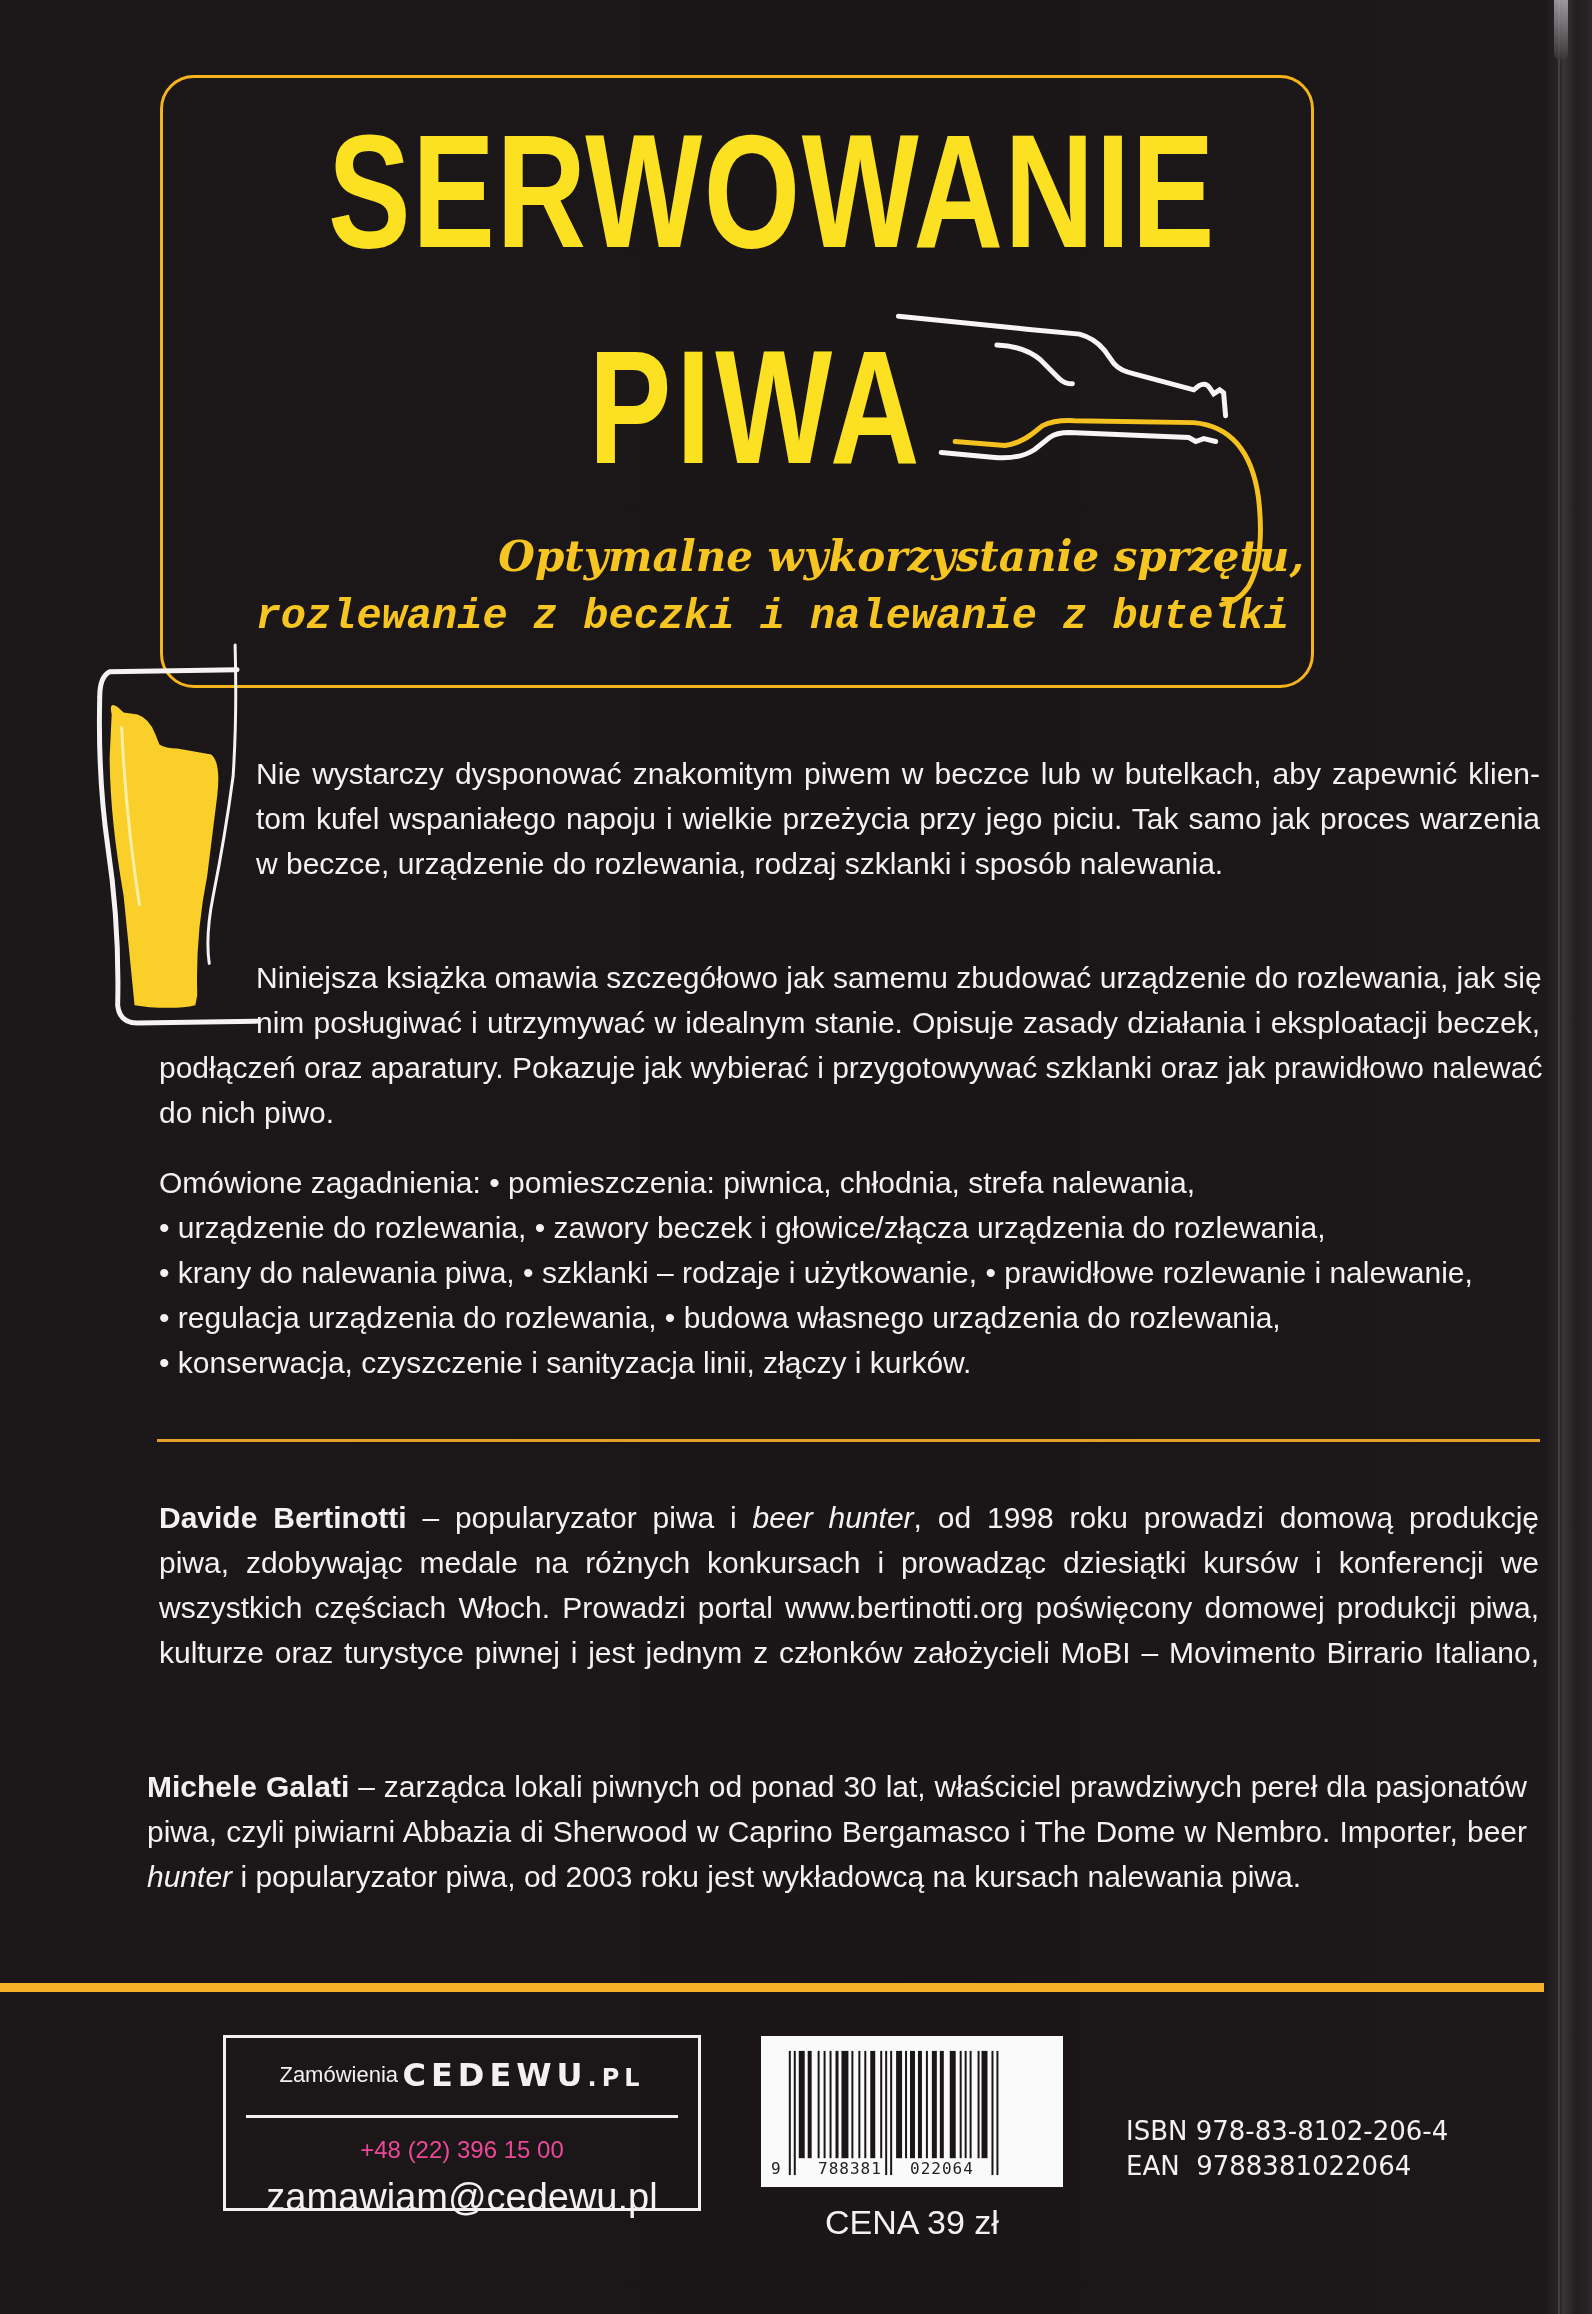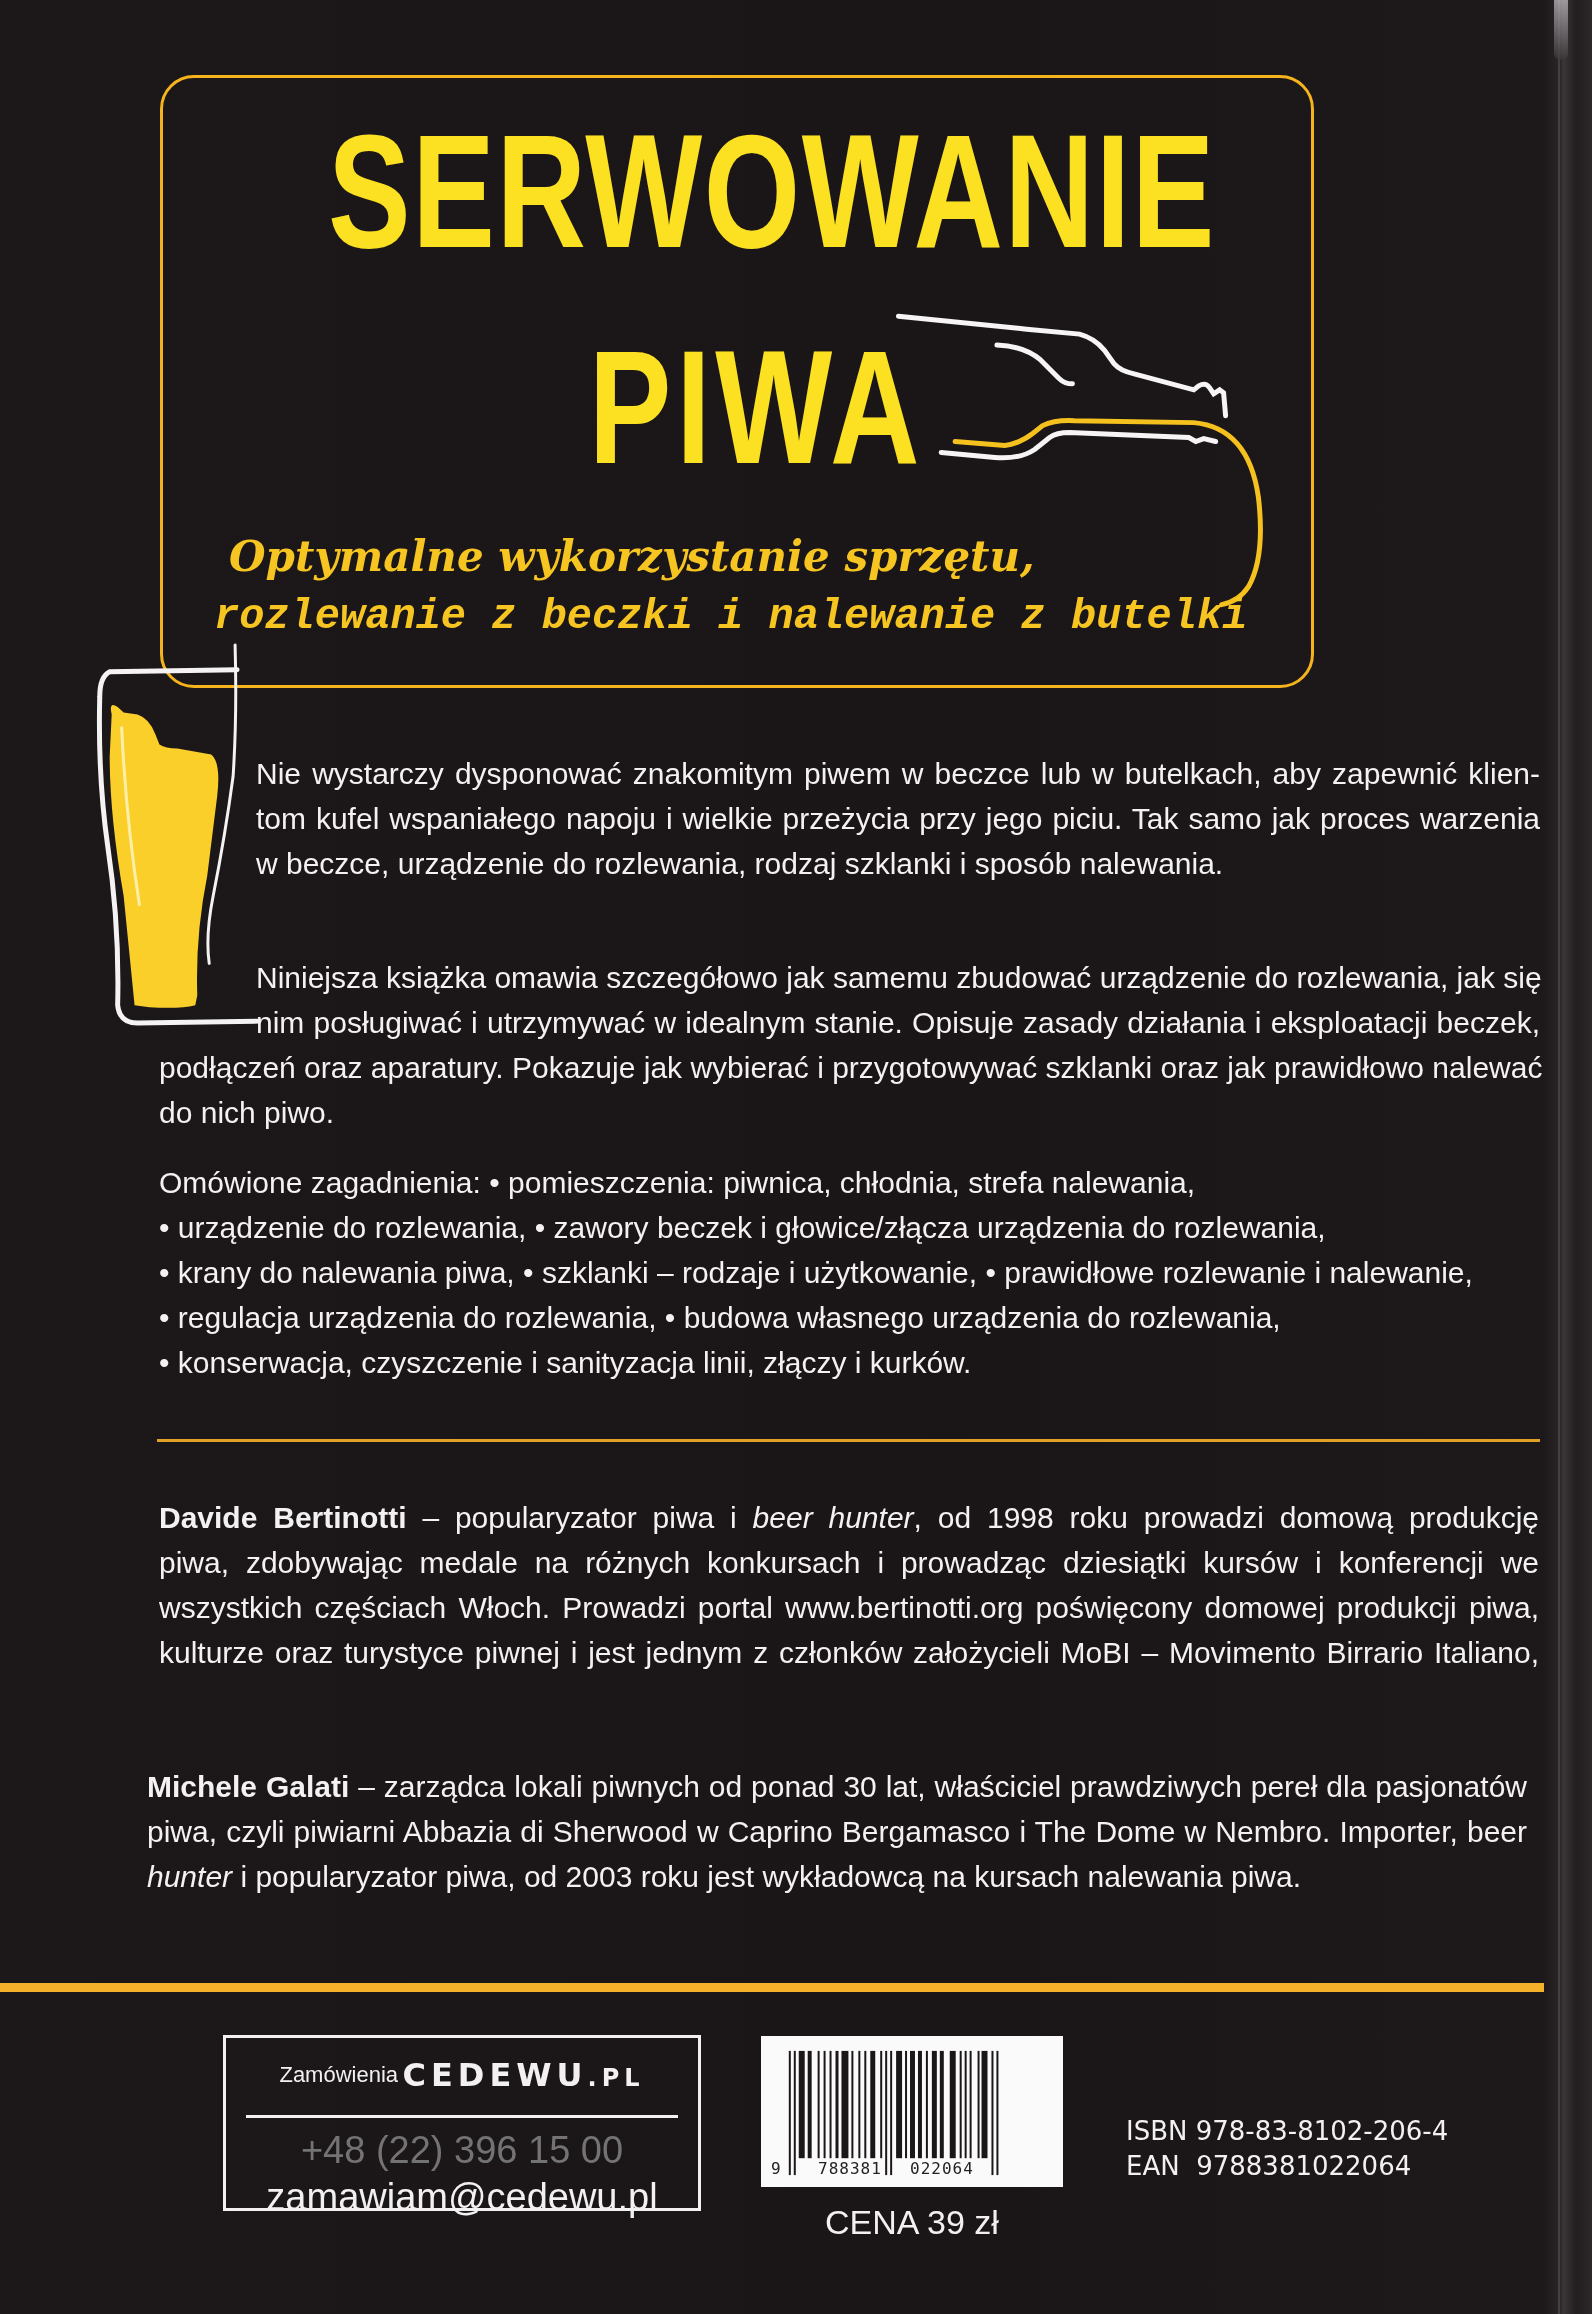--- a/index.html
+++ b/index.html
@@ -10,42 +10,42 @@
   .spine-line { position:absolute; left:1558px; top:0; width:2px; height:2314px; background:#5a5658; opacity:.55; }
   .spine-glare { position:absolute; left:1554px; top:0; width:14px; height:60px; background:linear-gradient(180deg,#c9c3c8,#3a3638); border-radius:0 0 8px 8px; opacity:.7; }
 
   .frame { position:absolute; left:160px; top:75px; width:1154px; height:613px; border:3px solid #f5b31d; border-radius:34px; box-sizing:border-box; }
   .title1 { position:absolute; left:209px; top:117px; width:1035px; text-align:center;
     font-family:"Liberation Sans", sans-serif; font-weight:bold; color:#fbe122; font-size:161px; line-height:149px;
     letter-spacing:2px; transform:scaleX(0.77); transform-origin:center top; }
   .title2 { position:absolute; left:468px; top:333px; width:577px; text-align:center;
     font-family:"Liberation Sans", sans-serif; font-weight:bold; color:#fbe122; font-size:161px; line-height:149px;
     letter-spacing:6px; transform:scaleX(0.77); transform-origin:center top; }
-  .subtitle { position:absolute; left:199px; width:1075px; text-align:left;
+  .subtitle { position:absolute; left:199px; width:1075px; text-align:right;
     font-family:"DejaVu Serif", serif; font-weight:bold; font-style:italic; color:#f7c521; font-size:42px; line-height:50px; }
   .sub1 { top:532px; left:229px; }
   .sub2 { top:592px; left:214px;font-family:Liberation Mono, monospace; }
 
   .bottle { position:absolute; left:0; top:0; }
   .glass { position:absolute; left:0; top:0; }
 
   .body-text { position:absolute; font-size:30px; line-height:45px; color:#f4f1f2; }
   .line { white-space:nowrap; display:block; height:45px; }
   .just { text-align:justify; text-align-last:justify; }
 
   .sep-thin { position:absolute; left:157px; top:1439px; width:1383px; height:3px; background:#e2a026; }
   .sep-thick { position:absolute; left:0; top:1983px; width:1544px; height:9px; background:#f6b12a; }
 
   .contact { position:absolute; left:223px; top:2035px; width:478px; height:176px; border:3px solid #f2f0f1; box-sizing:border-box; }
   .contact .top { position:absolute; left:0; top:18px; width:100%; text-align:center; white-space:nowrap; }
   .contact .zam { font-size:22px; color:#f2f0f1; vertical-align:middle; }
   .contact .brand { font-family:"DejaVu Sans", sans-serif; font-weight:bold; font-size:32px; letter-spacing:5px; color:#f2f0f1; vertical-align:middle; }
   .contact .brand small { font-size:24px; }
   .contact .rule { position:absolute; left:20px; right:20px; top:77px; height:3px; background:#f2f0f1; }
-  .contact .phone { position:absolute; left:0; width:100%; top:88px; text-align:center; font-size:38px; line-height:48px; color:#737373; }
+  .contact .phone { position:absolute; left:0; width:100%; top:88px; text-align:center; font-size:24px; line-height:48px; color:#ec4899; }
   .contact .email { position:absolute; left:0; width:100%; top:135px; text-align:center; font-size:38px; line-height:48px; color:#f2f0f1; }
 
   .barcode-box { position:absolute; left:761px; top:2036px; width:302px; height:151px; background:#fbfafb; }
   .barcode-svg { position:absolute; left:0; top:0; }
   .bc-digit { position:absolute; font-family:"DejaVu Sans Mono", monospace; font-size:16px; color:#222; }
   .price { position:absolute; left:761px; top:2203px; width:302px; text-align:center; font-size:34px; color:#f2f0f1; }
   .isbn { position:absolute; left:1126px; top:2114px; font-family:"DejaVu Sans", sans-serif; font-size:26px; line-height:35px; color:#f2f0f1; }
   b.name { font-weight:bold; }
 </style>
 </head>

